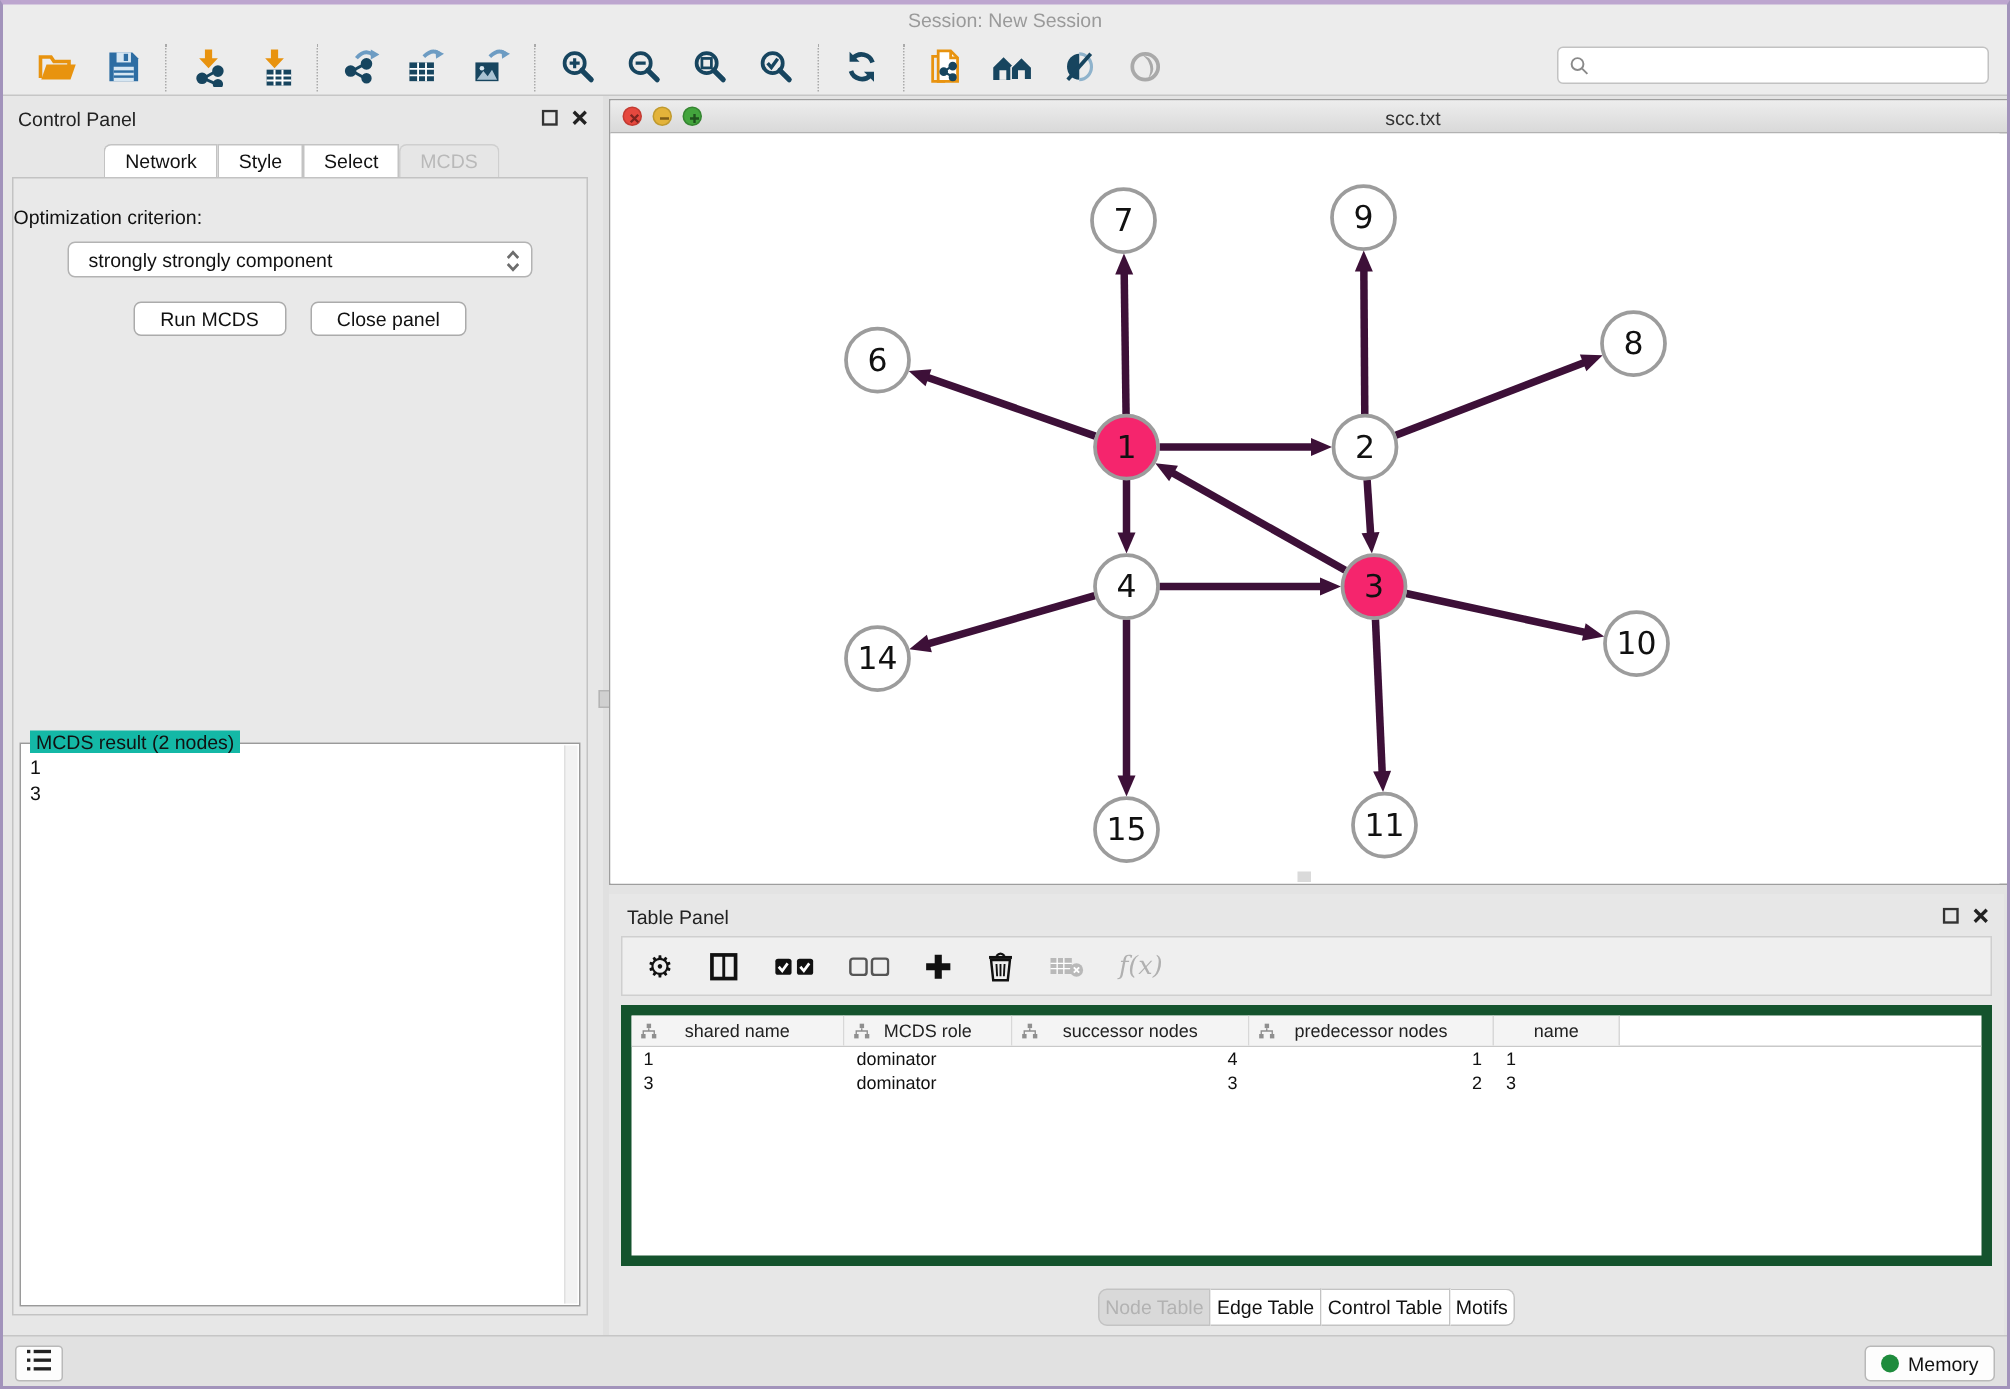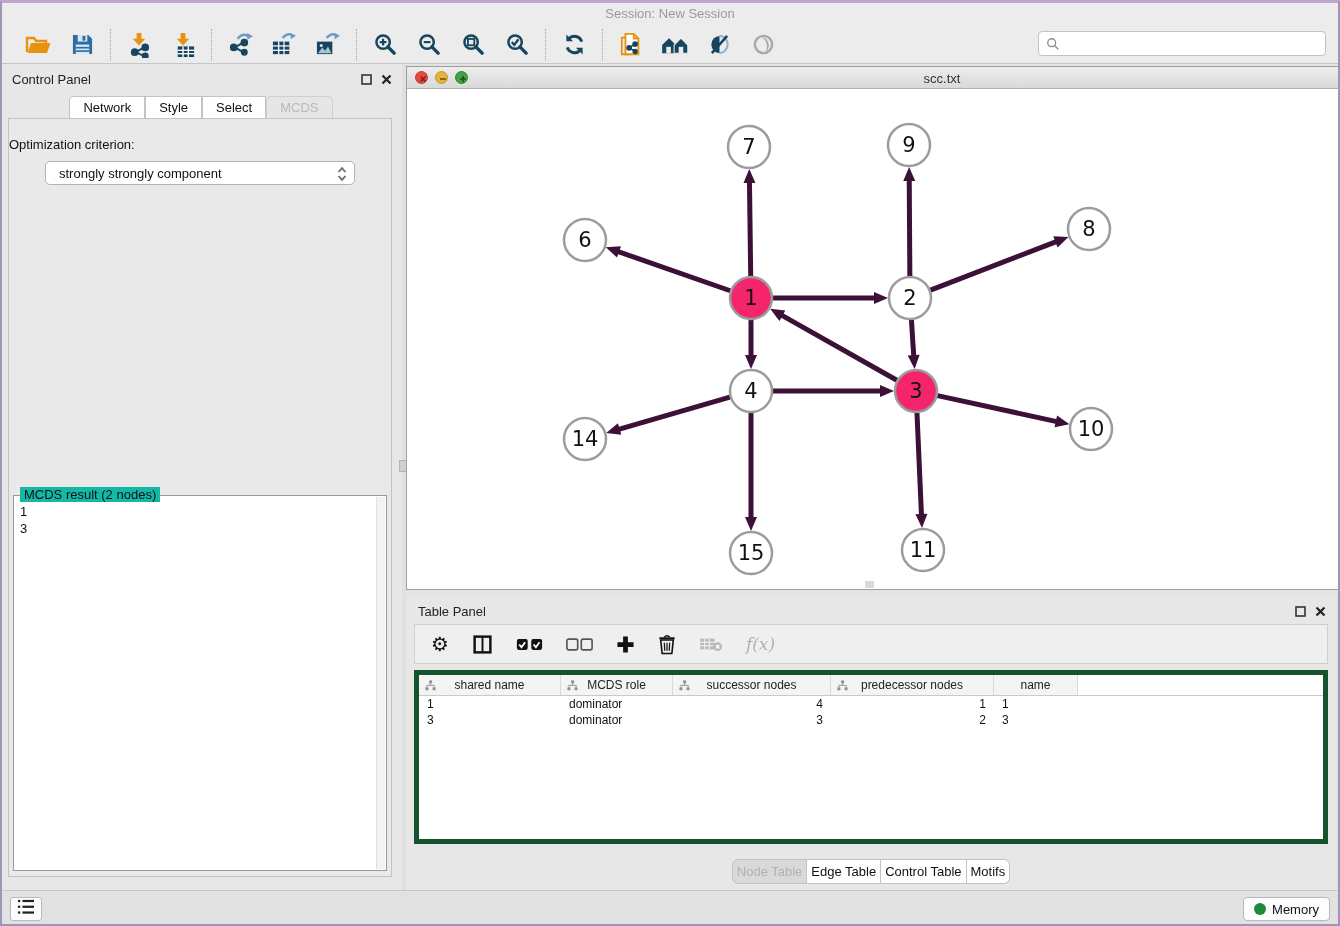--- a/index.html
+++ b/index.html
@@ -58,21 +58,21 @@
   .light.green { background:#43a53d; border:1px solid #358531; }
   .nw-canvas { position:absolute; left:0; top:22px; width:926px; height:500px; background:#fff; }
   .nw-hgrip { position:absolute; left:458px; bottom:1px; width:9px; height:7px; background:#dadada; }
 
   
   .table-panel { position:absolute; left:406px; top:596px; width:930px; height:294px; background:#e7e7e7; }
   .tp-toolbar { position:absolute; left:8px; right:8px; top:28px; height:40px; background:#efefef; border:1px solid #cfcfcf; display:flex; align-items:center; gap:23px; padding-left:16px; }
   .tp-icon { display:flex; align-items:center; justify-content:center; cursor:default; }
   .tp-icon .fx { font-family:"DejaVu Serif", serif; font-style:italic; font-size:17px; color:#b0b0b0; }
   .tp-icon .gear { font-family:"DejaVu Sans", sans-serif; font-size:20px; color:#111; line-height:20px; }
-  .tp-table { position:absolute; left:8px; right:8px; top:74px; bottom:46px; background:#fff; border:5px solid #14532d; overflow:hidden; }
+  .tp-table { position:absolute; left:8px; right:8px; top:74px; bottom:46px; background:#fff; border:7px solid #14532d; overflow:hidden; }
   .th-row { display:flex; height:21px; border-bottom:1px solid #c9c9c9; }
   .th-cell { position:relative; background:#f4f4f4; border-right:1px solid #d8d8d8; display:flex; align-items:center; justify-content:center; font-size:12px; color:#222; }
   .th-cell .tree { position:absolute; left:6px; top:5px; }
   .td-row { display:flex; height:16px; font-size:12px; color:#111; }
   .td-cell { padding:1px 8px 0 8px; overflow:hidden; white-space:nowrap; }
   .tp-tabs { position:absolute; left:0; right:0; bottom:6px; display:flex; justify-content:center; }
   .tp-tab { font-size:13px; padding:4px 4px; background:#fff; border:1px solid #c3c3c3; border-left-width:0; color:#111; cursor:default; }
   .tp-tab:first-child { border-radius:6px 0 0 6px; border-left-width:1px; }
   .tp-tab:last-child { border-radius:0 6px 6px 0; }
   .tp-tab.active { background:#d9d9d9; color:#b2b2b2; }
@@ -283,20 +283,24 @@
       <div class="tab active">MCDS</div>
     </div>
   <div class="cp-body">
     <div class="opt-label">Optimization criterion:</div>
     <div class="dropdown">
       <span class="dd-value">strongly strongly component</span>
       <span class="dd-stepper"><svg viewBox="0 0 12 18" width="12" height="18">
             <path d="M2.5 7 L6 3.2 L9.5 7" fill="none" stroke="#6d6d6d" stroke-width="1.8"></path>
             <path d="M2.5 11 L6 14.8 L9.5 11" fill="none" stroke="#6d6d6d" stroke-width="1.8"></path>
           </svg></span>
+    </div>
+    <div class="btn-row">
+      <button class="push-btn">Run MCDS</button>
+      <button class="push-btn">Close panel</button>
     </div>
     <div class="result-fieldset">
       <span class="result-legend">MCDS result (2 nodes)</span>
       <div class="result-text" id="result-text">1
 3</div>
       <div class="result-scroll"></div>
     </div>
   </div>
 </div>
 

